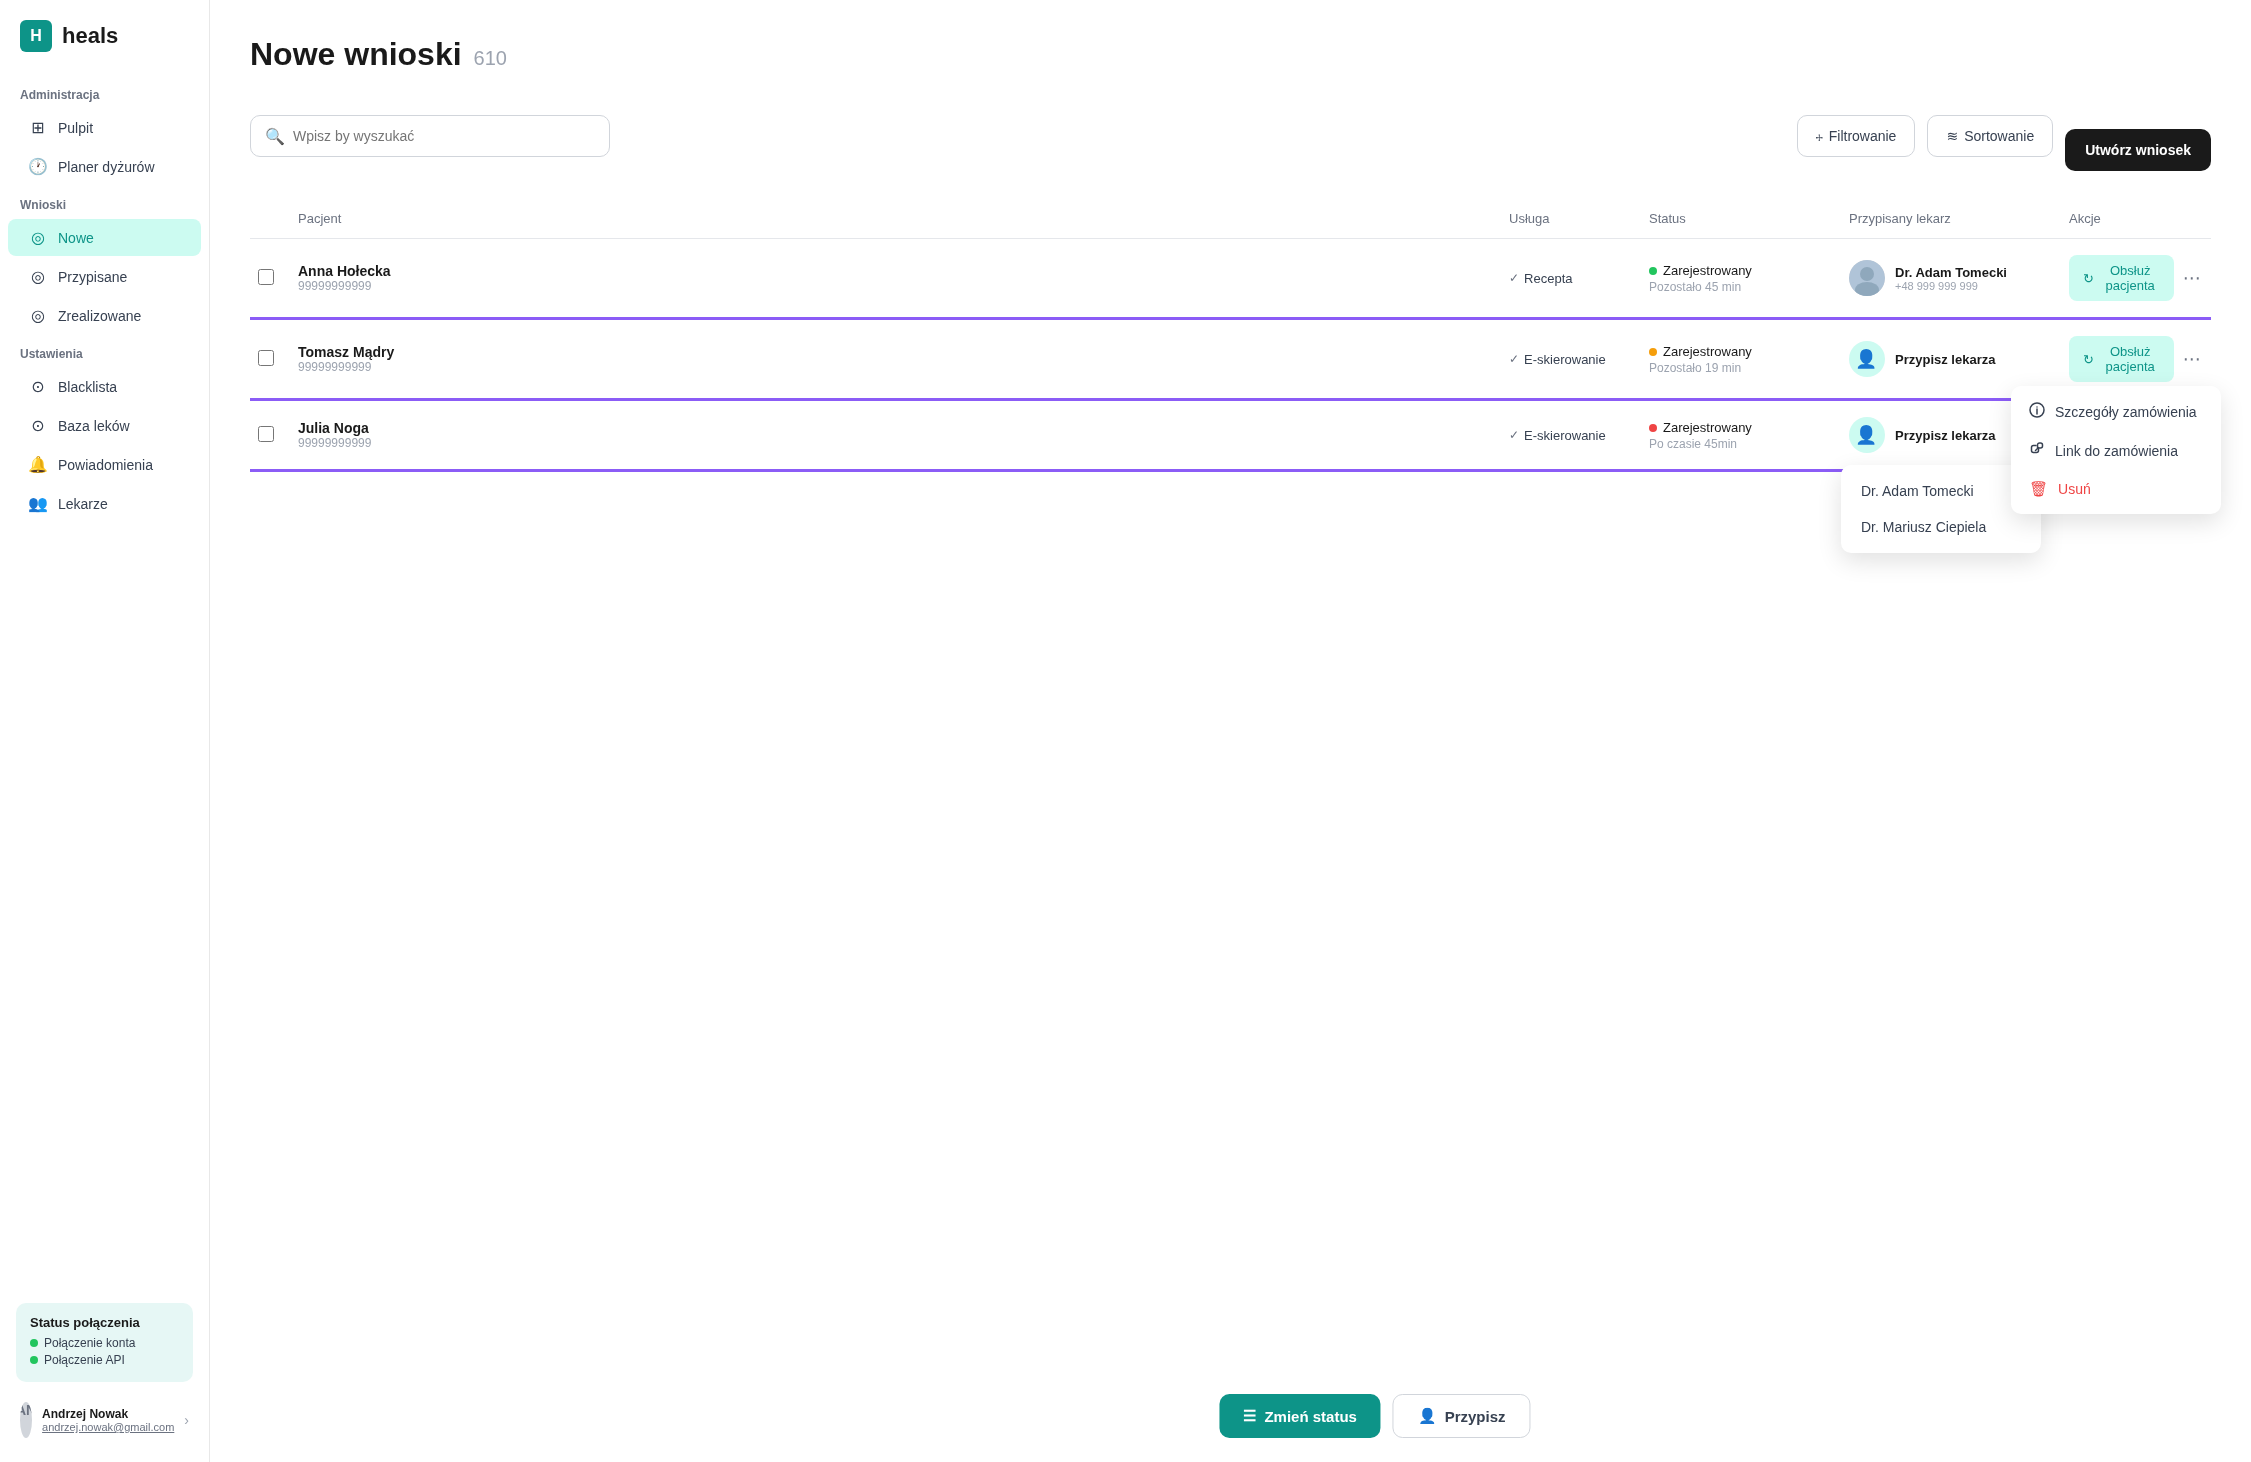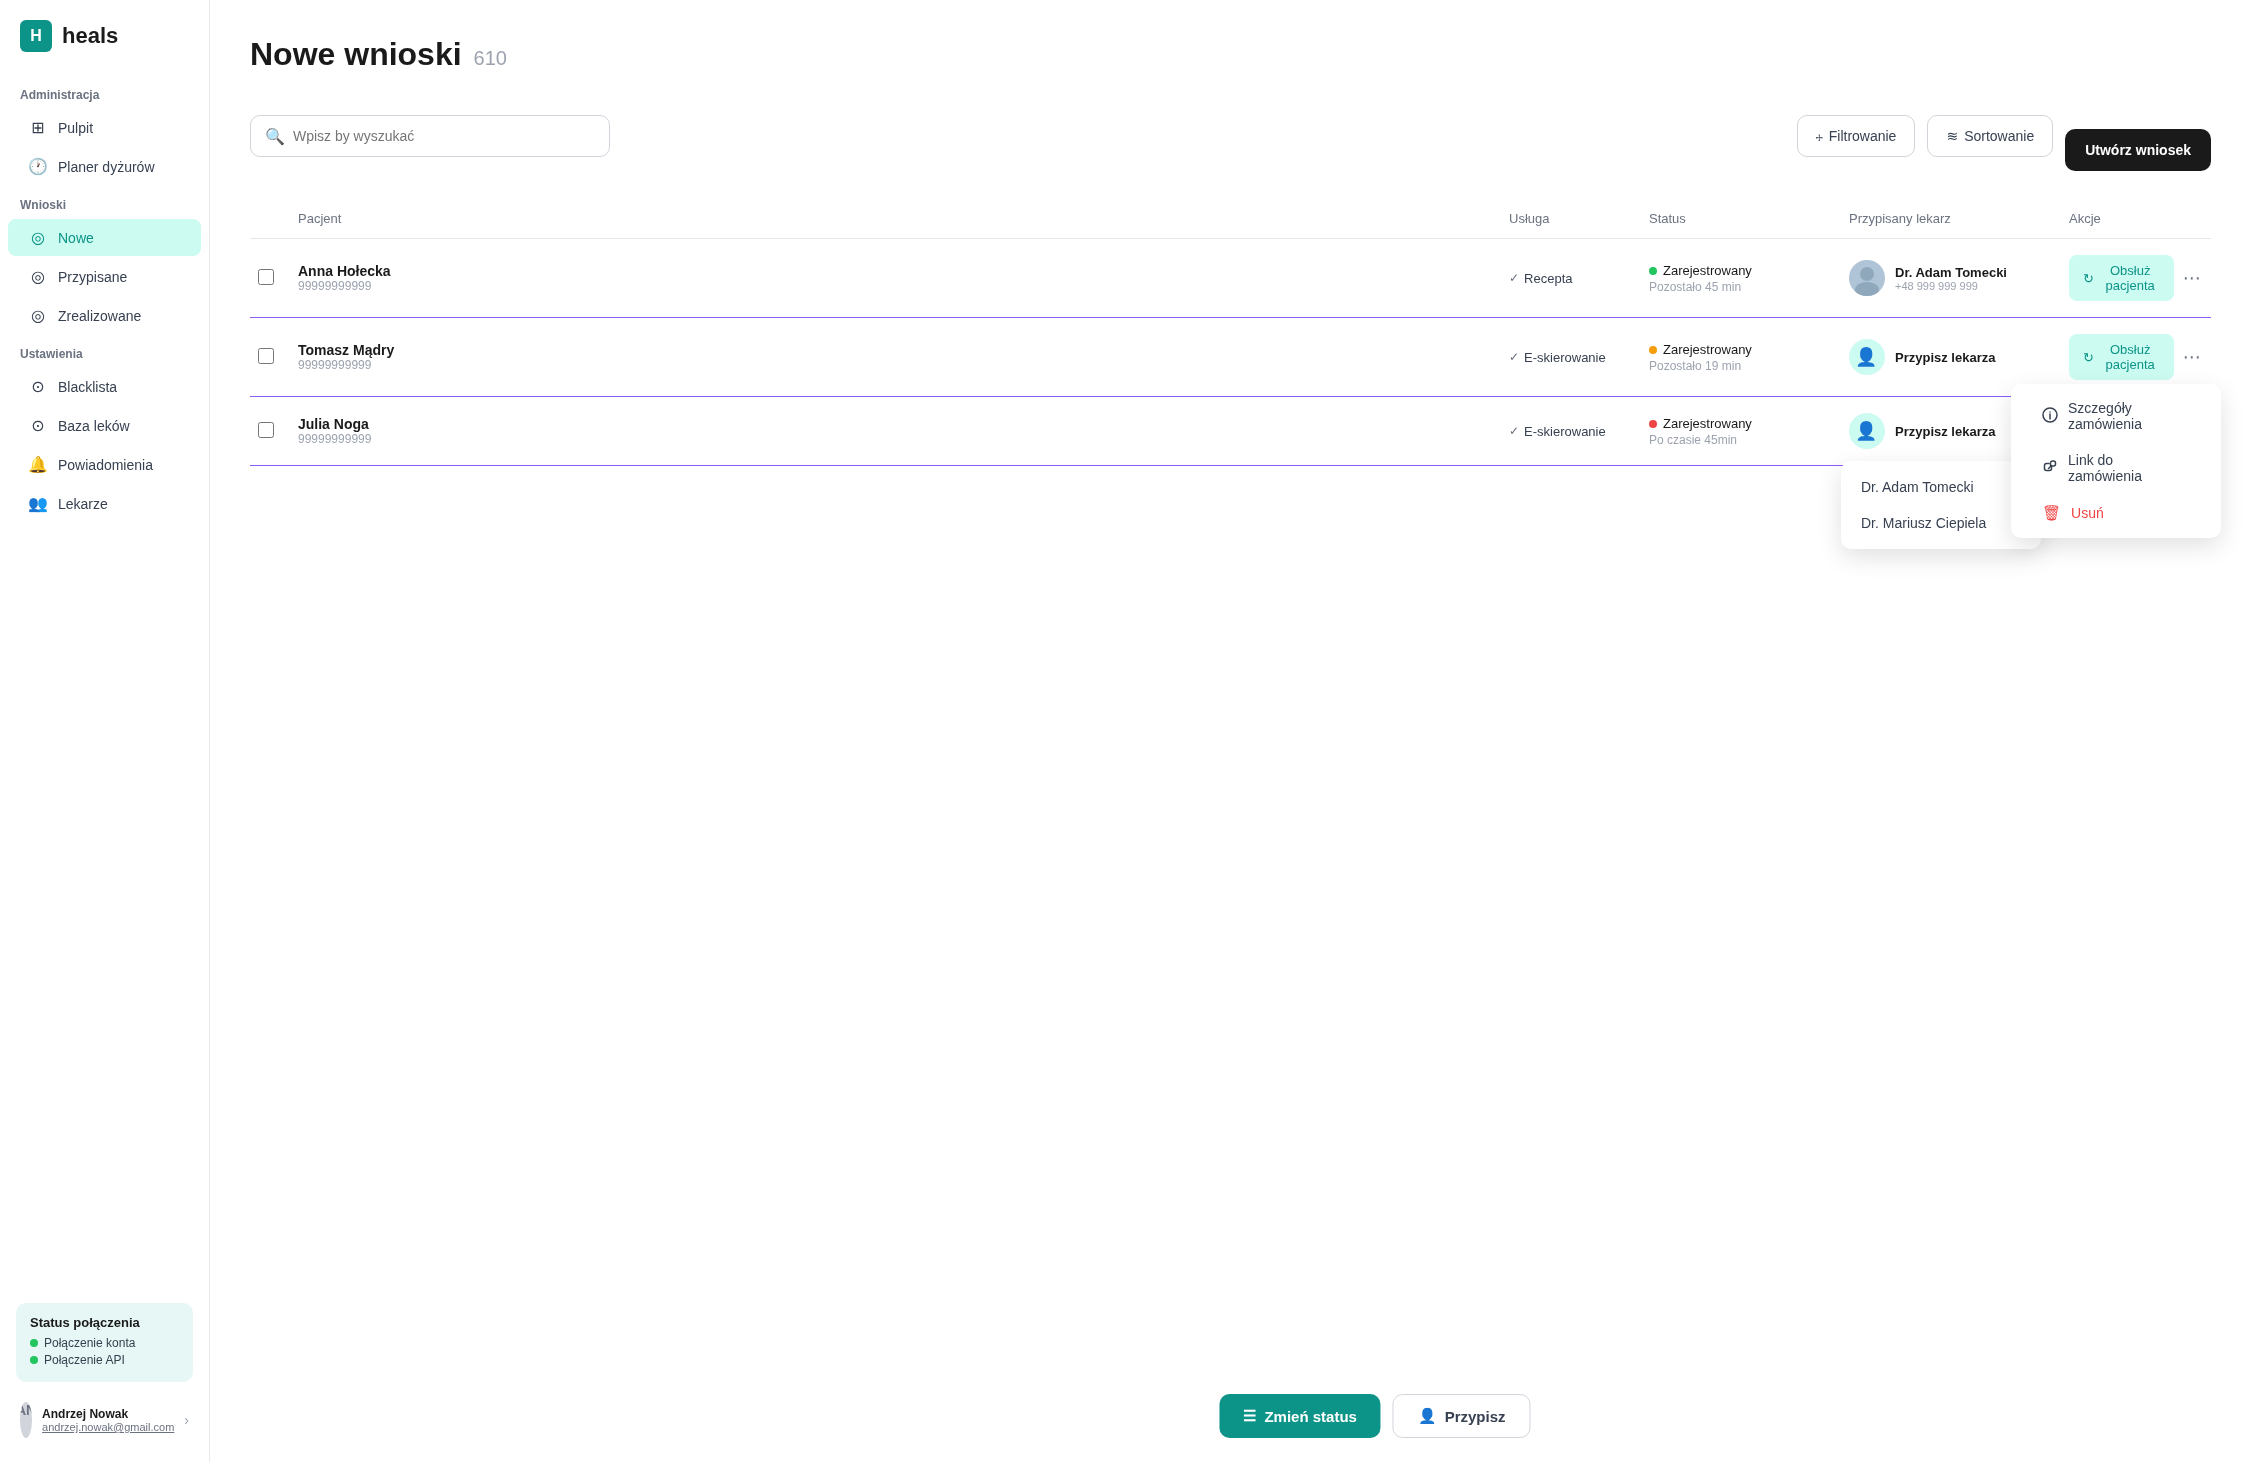--- a/index.html
+++ b/index.html
@@ -165,21 +165,21 @@
       border-bottom: 1px solid #e5e7eb;
       padding: 8px 0;
       color: #6b7280;
       font-size: 13px;
       font-weight: 500;
     }
     .table-header > div { padding: 4px 8px; }
     .table-row {
       display: grid;
       grid-template-columns: 40px 1fr 140px 200px 220px 150px;
-      border-bottom: 1px solid #8b5cf6;
+      border-bottom: 3px solid #8b5cf6;
       padding: 16px 0;
       align-items: center;
       position: relative;
     }
     .table-cell { padding: 0 8px; }
     .patient-name { font-weight: 600; font-size: 14px; }
     .patient-phone { font-size: 12px; color: #9ca3af; }
     .service-badge {
       display: flex;
       align-items: center;
@@ -241,21 +241,21 @@
     
     .dropdown-menu {
       position: absolute;
       right: -10px;
       top: 50px;
       background: #fff;
       border-radius: 10px;
       box-shadow: 0 8px 24px rgba(0,0,0,0.12);
       z-index: 100;
       min-width: 210px;
-      padding: 6px 15px;
+      padding: 6px 2px;
     }
     .dropdown-item {
       display: flex;
       align-items: center;
       gap: 10px;
       padding: 10px 16px;
       font-size: 14px;
       cursor: pointer;
       color: #374151;
     }

